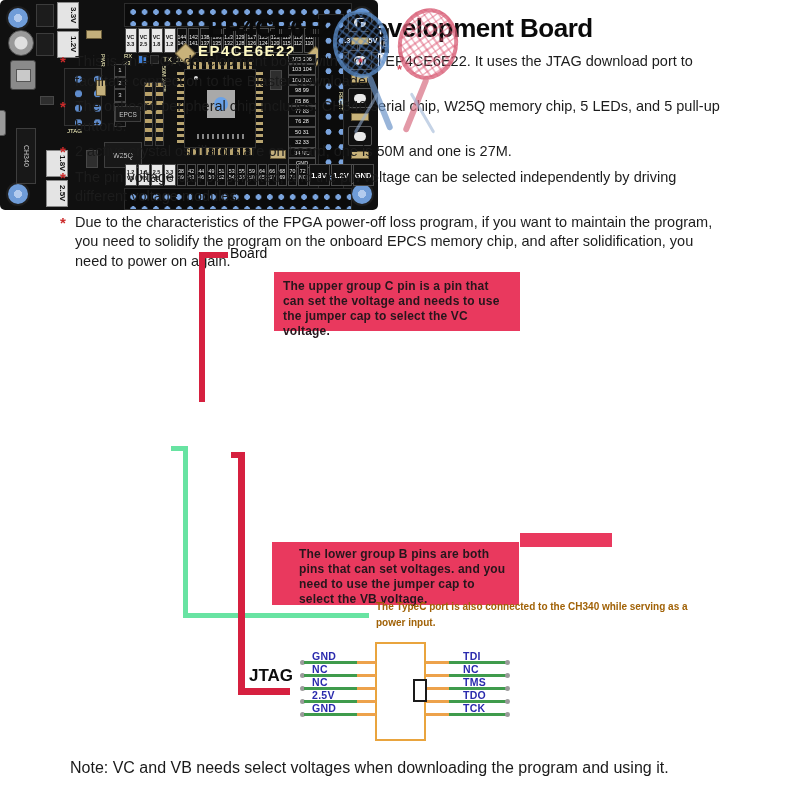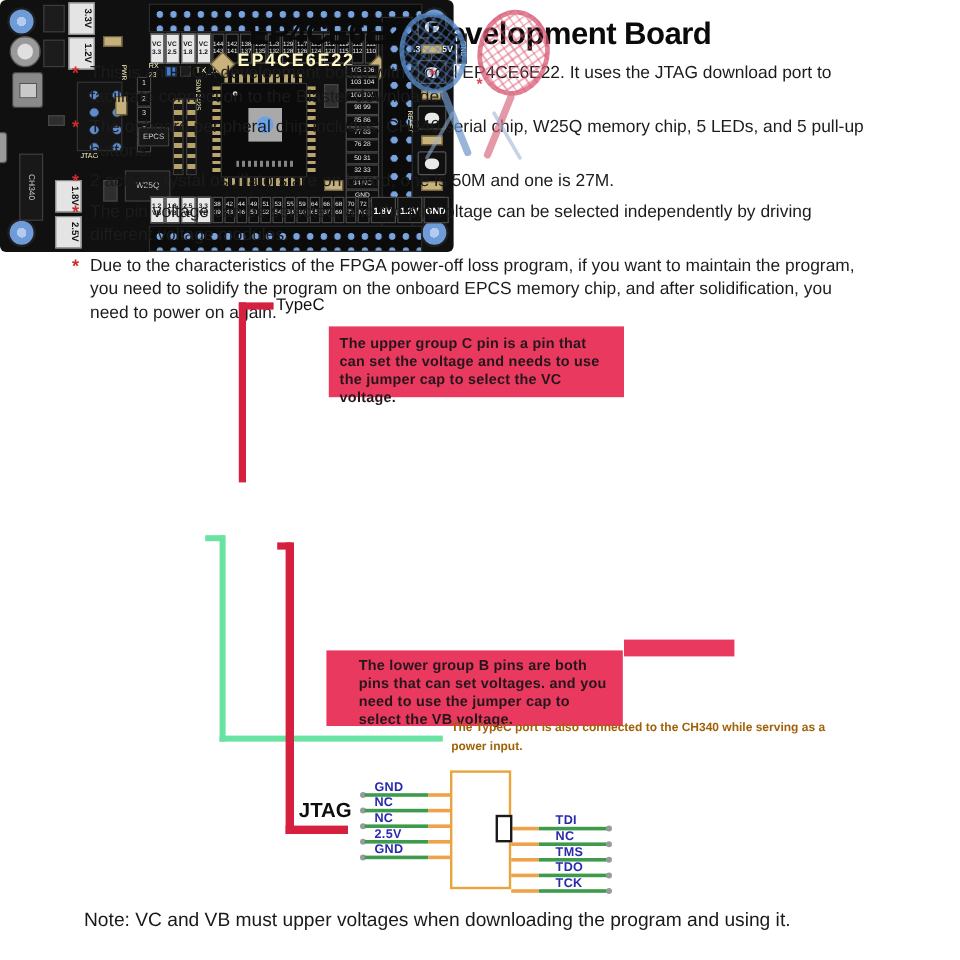--- a/index.html
+++ b/index.html
@@ -57,21 +57,21 @@
   #green-line-v { left:183px; top:446px; width:5px; height:172px; }
   #green-line-h { left:183px; top:613px; width:186px; height:5px; }
   #typec-note { left:376px; top:599px; width:334px; font-size:10px; font-weight:bold; line-height:16px; color:#a16207; z-index:5; }
   #note { left:70px; top:759px; width:700px; font-size:16px; color:#1a1a1a; z-index:1; }
 
   
   #jtag-box { left:375px; top:642px; width:51px; height:99px; border:2px solid #e9a43e; background:#fff; z-index:2; }
   #jtag-notch { left:413px; top:679px; width:14px; height:23px; border:2px solid #1a1a1a; background:#fff; z-index:3; }
   .jrows { z-index:2; }
   #jtag-left { left:300px; top:652px; width:76px; }
-  #jtag-right { left:426px; top:652px; width:84px;margin-top:28px; }
+  #jtag-right { left:426px; top:652px; width:84px; }
   .jrow { position:relative; height:13px; }
   .jdot { position:absolute; bottom:0; width:5px; height:5px; border-radius:50%; background:#9a9a9a; }
   .jseg { position:absolute; bottom:1px; height:3px; }
   .jgreen { background:#3f9b4c; }
   .jorange { background:#eda24b; }
   .jlabel { position:absolute; top:-2px; font-size:10.5px; font-weight:bold; color:#2a2aad; letter-spacing:.3px; }
   #jtag-left .jdot { left:0; }
   #jtag-left .jgreen { left:4px; width:53px; }
   #jtag-left .jorange { left:57px; width:19px; }
   #jtag-left .jlabel { left:12px; }
@@ -161,21 +161,21 @@
       <div class="bullet">
       <span class="star">*</span>
       <span class="btext">The pin voltage can be selected, and the pin voltage can be selected independently by driving different voltage modules.</span>
     </div>
       <div class="bullet">
       <span class="star">*</span>
       <span class="btext">Due to the characteristics of the FPGA power-off loss program, if you want to maintain the program, you need to solidify the program on the onboard EPCS memory chip, and after solidification, you need to power on again.</span>
     </div>
     </div>
 
-  <div id="switch-label" class="abs">TypeC</div>
+  <div id="switch-label" class="abs">Board</div>
   <div id="switch-line-h" class="abs rline"></div>
   <div id="switch-line-v" class="abs rline"></div>
 
   <div id="callout-upper" class="abs callout">The upper group C pin is a pin that can set the voltage and needs to use the jumper cap to select the VC voltage.</div>
   <div id="callout-lower" class="abs callout">The lower group B pins are both pins that can set voltages. and you need to use the jumper cap to select the VB voltage.</div>
   <div id="red-sliver" class="abs"></div>
 
   <div id="green-stub" class="abs gline"></div>
   <div id="green-line-v" class="abs gline"></div>
   <div id="green-line-h" class="abs gline"></div>
@@ -248,21 +248,21 @@
       <b class="jlabel">TDO</b>
     </div>
       <div class="jrow">
       <span class="jseg jorange"></span>
       <span class="jseg jgreen"></span>
       <span class="jdot"></span>
       <b class="jlabel">TCK</b>
     </div>
     </div>
 
-  <div id="note" class="abs">Note: VC and VB must upper voltages when downloading the program and using it.</div>
+  <div id="note" class="abs">Note: VC and VB needs select voltages when downloading the program and using it.</div>
 
   <div id="board">
     <div class="abs mhole" style="left:8px;top:8px;"></div>
     <div class="abs mhole" style="left:352px;top:8px;"></div>
     <div class="abs mhole" style="left:8px;top:184px;"></div>
     <div class="abs mhole" style="left:352px;top:184px;"></div>
 
     <div class="abs dots2" style="left:124px;top:3px;width:228px;height:24px;"></div>
 
     <div class="abs strip" style="left:124px;top:28px;width:250px;height:25px;">

